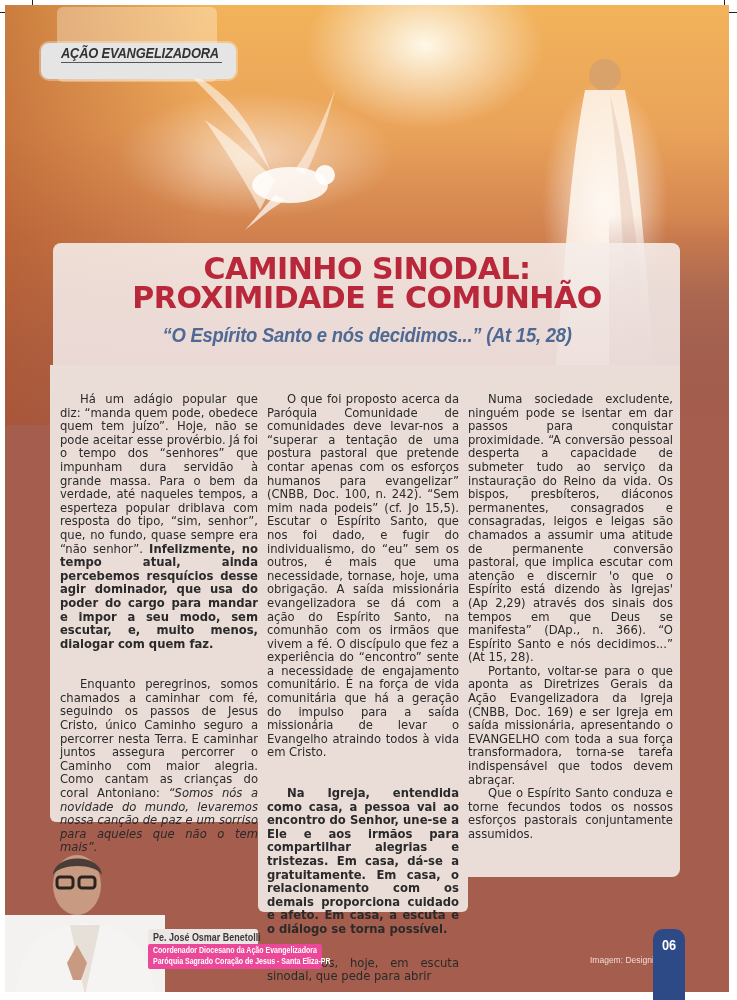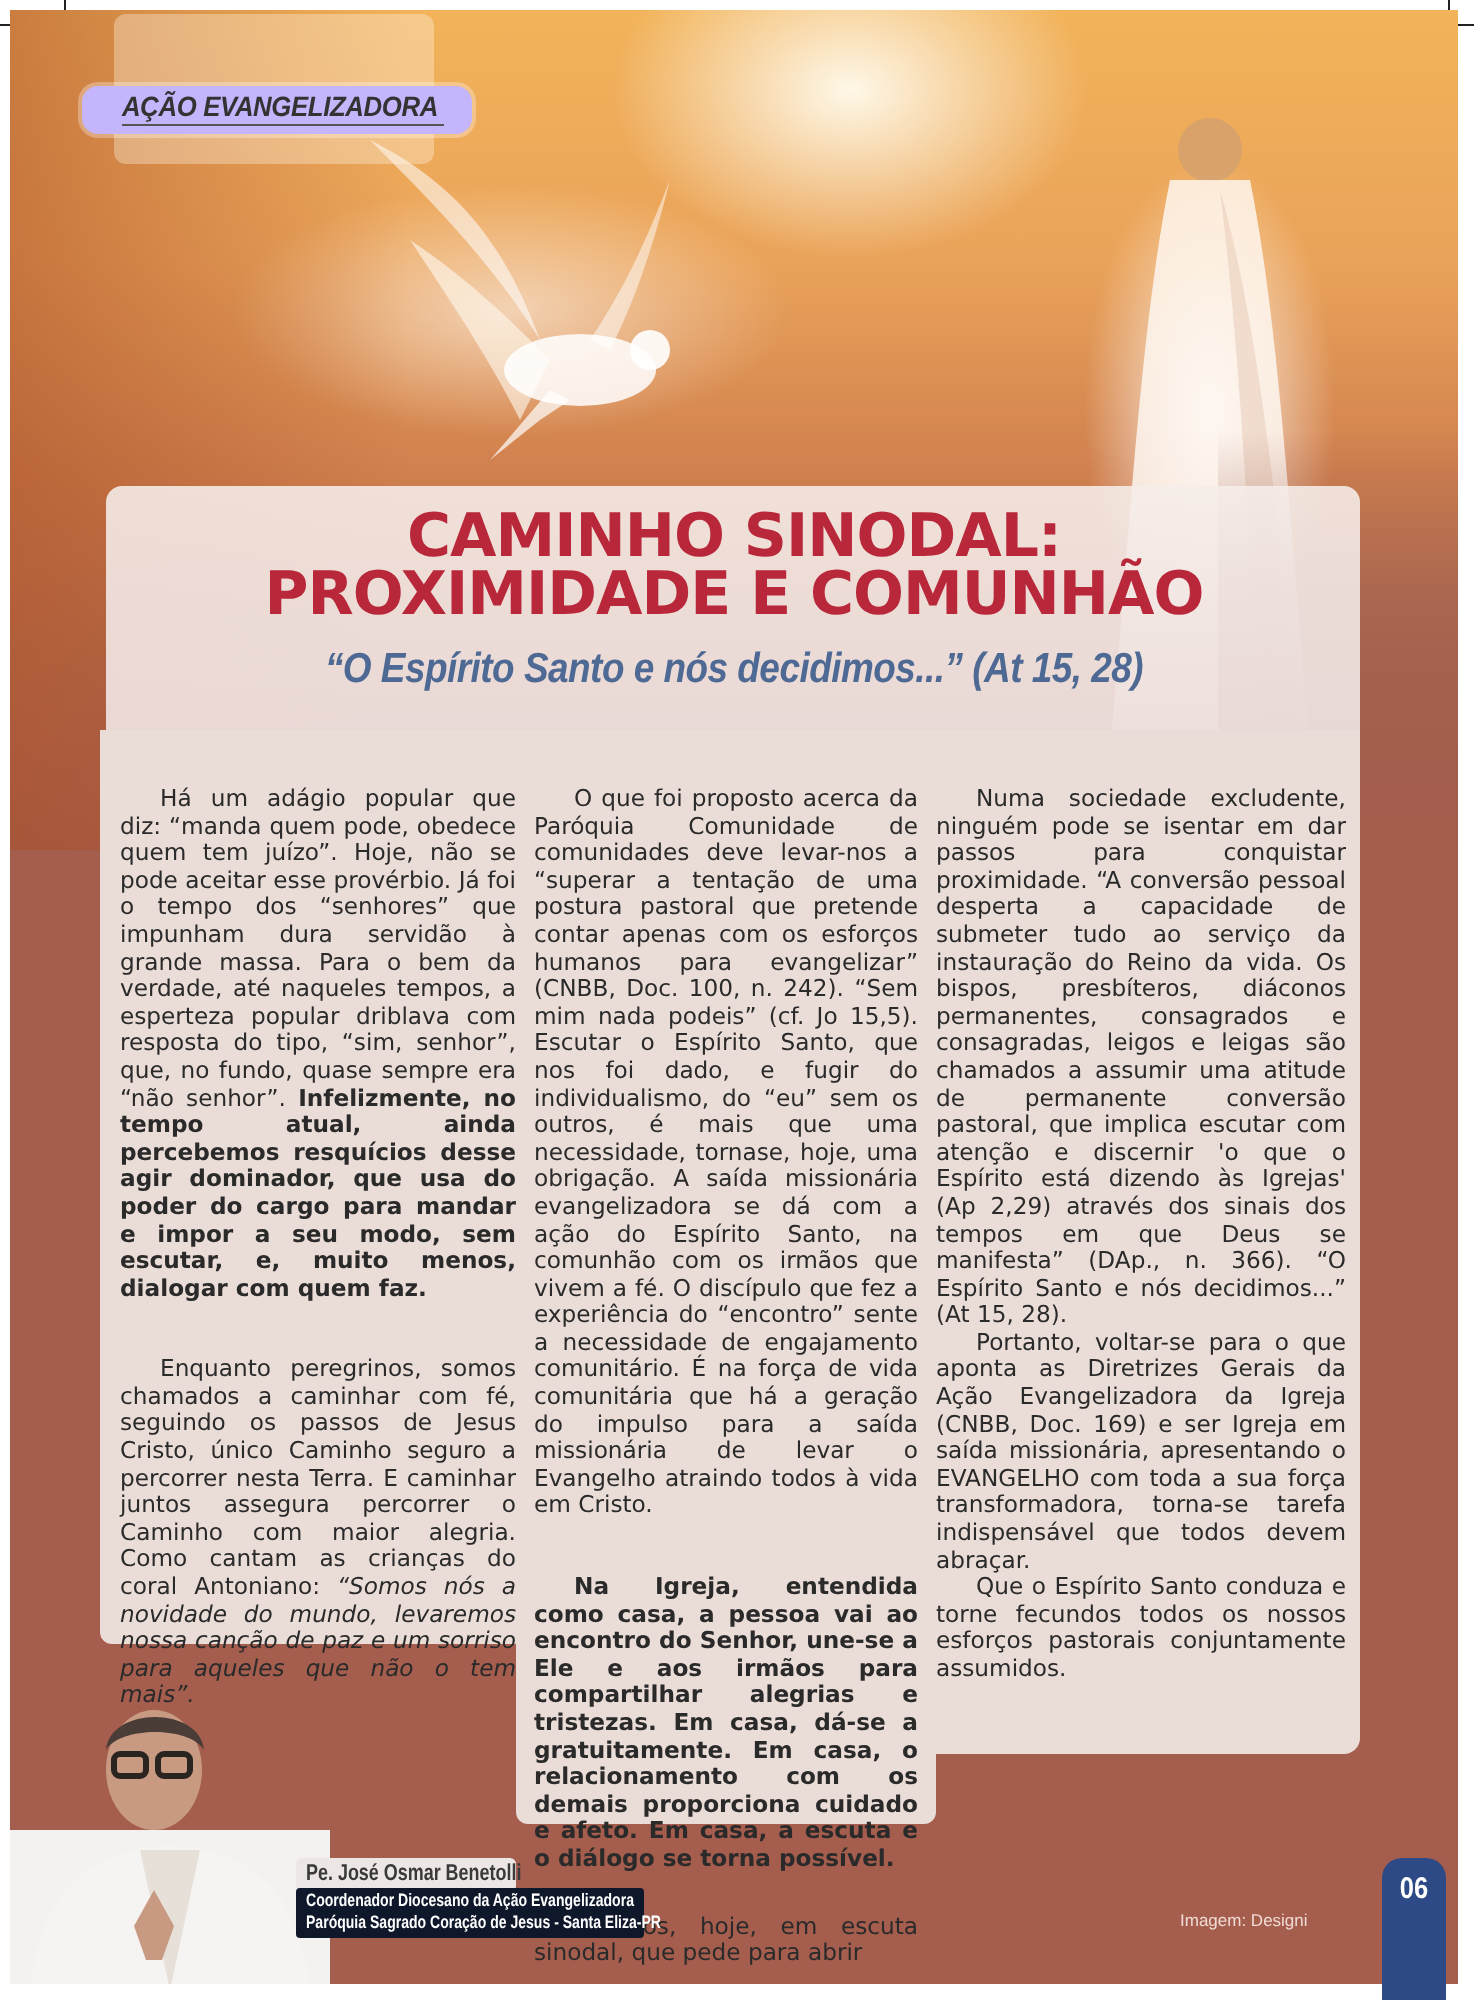--- a/index.html
+++ b/index.html
@@ -12,22 +12,22 @@
       radial-gradient(ellipse 170px 120px at 420px 40px, rgba(255,252,240,0.95), rgba(255,240,200,0) 70%),
       radial-gradient(ellipse 90px 180px at 600px 200px, rgba(255,255,255,0.85), rgba(255,255,255,0) 70%),
       radial-gradient(ellipse 200px 90px at 250px 150px, rgba(255,255,255,0.55), rgba(255,255,255,0) 70%),
       linear-gradient(180deg, #f2b35a 0%, #eaa35a 30%, #d0804e 55%, #b36a4f 80%, #a55d4d 100%); }
   .hero-left-shade { position:absolute; left:0; top:0; width:200px; height:420px;
     background:linear-gradient(90deg, rgba(170,80,40,0.55), rgba(170,80,40,0)); }
   .dove { position:absolute; left:170px; top:55px; width:190px; height:180px; }
   .figure { position:absolute; left:545px; top:40px; width:110px; height:330px; }
   .rocks { position:absolute; right:0; top:210px; width:120px; height:210px;
     background:linear-gradient(180deg, rgba(150,90,80,0) 0%, rgba(150,90,80,0.5) 40%, rgba(165,93,77,1) 100%); }
-  .section-tag { position:absolute; left:36px; top:38px; width:195px; height:24px;
-    background:#c4b5fd; border-radius:8px; box-shadow:0 0 0 2px rgba(255,255,255,0.3); }
+  .section-tag { position:absolute; left:36px; top:38px; width:195px; height:36px;
+    background:#e5e5e5; border-radius:8px; box-shadow:0 0 0 2px rgba(255,255,255,0.3); }
   .section-tag-bg { position:absolute; left:52px; top:2px; width:160px; height:75px;
     background:rgba(255,245,230,0.35); border-radius:6px; }
   .section-tag span { position:absolute; left:20px; top:3px; font-family:"Liberation Sans", sans-serif;
     font-weight:bold; font-style:italic; font-size:14px; color:#333; letter-spacing:-0.2px;
     border-bottom:1.5px solid #555; line-height:15px; padding:0 3px 1px 0; transform:scaleX(0.92); transform-origin:left; }
   .title-panel { position:absolute; left:48px; top:238px; width:627px; height:140px;
     background:linear-gradient(180deg, rgba(246,238,234,0.88) 0%, rgba(236,222,220,0.95) 100%);
     border-radius:8px 8px 0 0; }
   .title { position:absolute; left:0; width:724px; text-align:center; font-family:"DejaVu Sans", sans-serif;
     font-weight:bold; color:#b8283a; font-size:30px; line-height:30px; letter-spacing:-0.5px; }
@@ -47,27 +47,27 @@
   .col b { font-weight:bold; }
   .col i { font-style:italic; }
   .c1 { left:55px; top:368px; width:198px; }
   .c2 { left:262px; top:368px; width:192px; }
   .c3 { left:463px; top:368px; width:205px; }
   .author-photo { position:absolute; left:0; top:840px; width:160px; height:150px; }
   .author-name { position:absolute; left:143px; top:924px; height:17px; width:110px;
     background:#ece6e4; border-radius:3px; }
   .author-name span { position:absolute; left:5px; top:2px; font-family:"Liberation Sans", sans-serif;
     font-weight:bold; font-size:11.5px; color:#3a3a3a; transform:scaleX(0.78); transform-origin:left; white-space:nowrap; }
-  .author-role { position:absolute; left:143px; top:939px; height:25px; width:174px; background:#0f172a; border-radius:2px; }
+  .author-role { position:absolute; left:143px; top:939px; height:25px; width:174px; background:#ec4899; border-radius:2px; }
   .author-role span { position:absolute; left:5px; font-family:"Liberation Sans", sans-serif;
     font-weight:bold; font-size:9px; color:#fff; transform:scaleX(0.78); transform-origin:left; white-space:nowrap; }
   .credit { position:absolute; left:585px; top:950px; font-family:"Liberation Sans", sans-serif;
     font-size:8.5px; color:#f0dcd5; }
   .page-num { position:absolute; left:653px; top:929px; width:32px; height:71px; background:#2d4a86;
-    border-radius:10px 10px 0 0;margin-left:38px; }
+    border-radius:10px 10px 0 0; }
   .page-num span { position:absolute; left:0; width:32px; top:7px; text-align:center;
     font-family:"Liberation Sans", sans-serif; font-weight:bold; font-size:15px; color:#fff; transform:scaleX(0.85); }
   .crop { position:absolute; background:#222; }
 </style>
 </head>
 <body>
 
 <div class="crop" style="left:32px;top:0;width:1px;height:8px;"></div>
 <div class="crop" style="left:0;top:12px;width:8px;height:1px;"></div>
 <div class="crop" style="left:724px;top:0;width:1px;height:8px;"></div>

